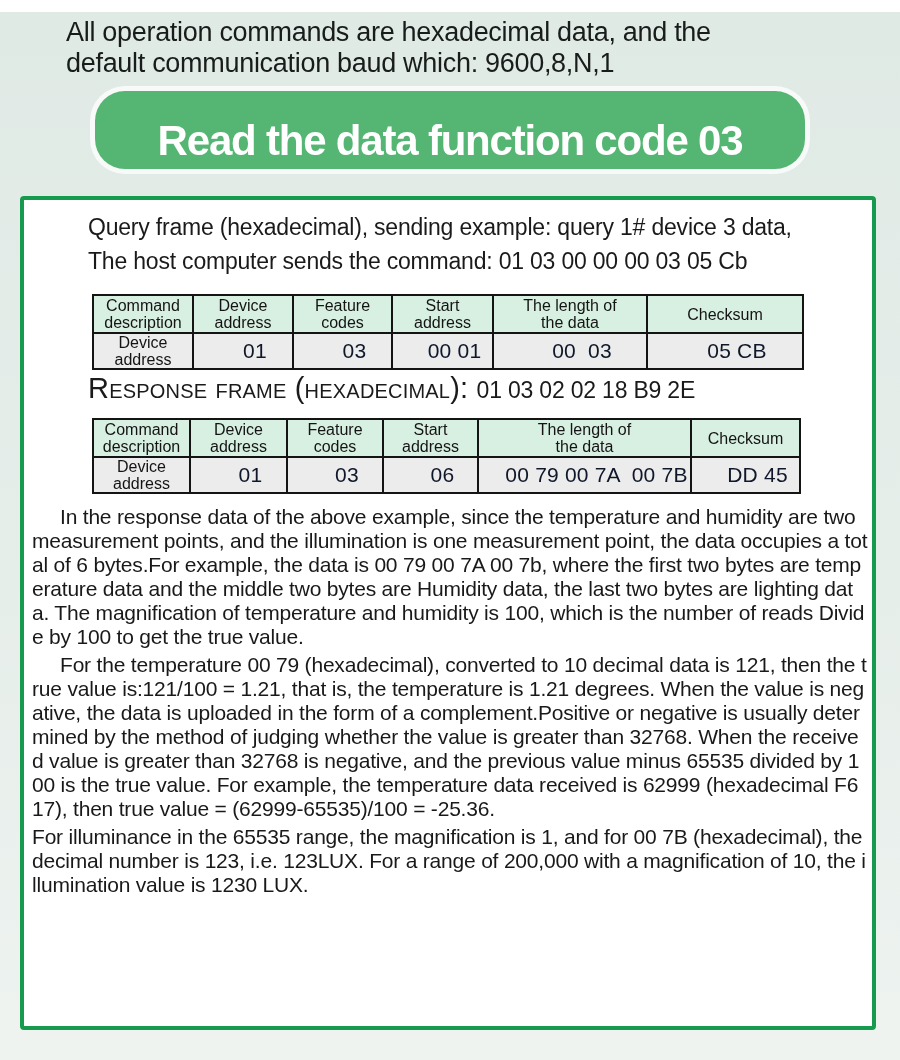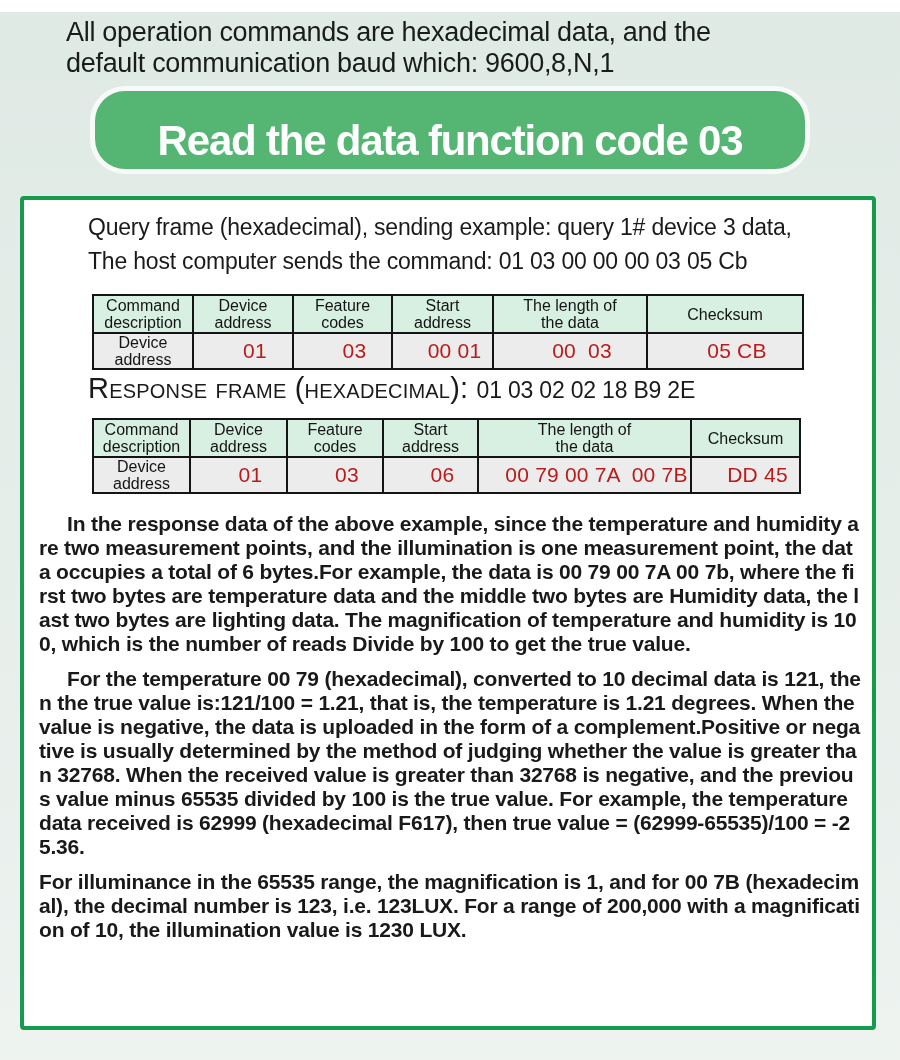--- a/index.html
+++ b/index.html
@@ -41,32 +41,32 @@
   }
   table.t1 { left:68px; top:94px; width:710px; }
   table.t2 { left:68px; top:218px; width:707px; }
   .frame-table td { border:2px solid #141414; text-align:center; vertical-align:middle; overflow:hidden; }
   .frame-table tr.head td {
     background:#d8f0e1; height:38px; font-size:16px; line-height:17px; color:#141414;
     white-space:pre-line; padding:0 2px;
   }
   .frame-table tr.data td { background:#ececec; height:34px; }
   .frame-table tr.data td.small { font-size:16px; line-height:17px; white-space:pre-line; color:#141414; }
-  .frame-table tr.data td.big { font-size:21px; color:#b91c1c; white-space:pre; letter-spacing:0.2px;padding-left:24px; }
+  .frame-table tr.data td.big { font-size:21px; color:#0f172a; white-space:pre; letter-spacing:0.2px;padding-left:24px; }
 
   .response-line { position:absolute; left:64px; top:172px; white-space:pre; color:#1a1a1a; }
   .response-line .resp-label { font-variant:small-caps; font-size:29px; letter-spacing:0.2px; }
   .response-line .resp-value { font-size:23px; letter-spacing:-0.2px;text-align:center; }
 
   .body-text {
     position:absolute; left:4px; top:301px; width:844px;
     font-size:21px; line-height:24px; color:#191919; letter-spacing:-0.2px;
     word-break:break-all; text-align:left;
   }
-  .body-text p { margin:11px;font-weight:bold; }
+  .body-text p { margin:4px; }
   .body-text p.indent { text-indent:28px; }
 </style>
 </head>
 <body>
 
 <div class="page">
   <div class="top-strip"></div>
 
   <div class="heading">
     <div>All operation commands are hexadecimal data, and the</div>

